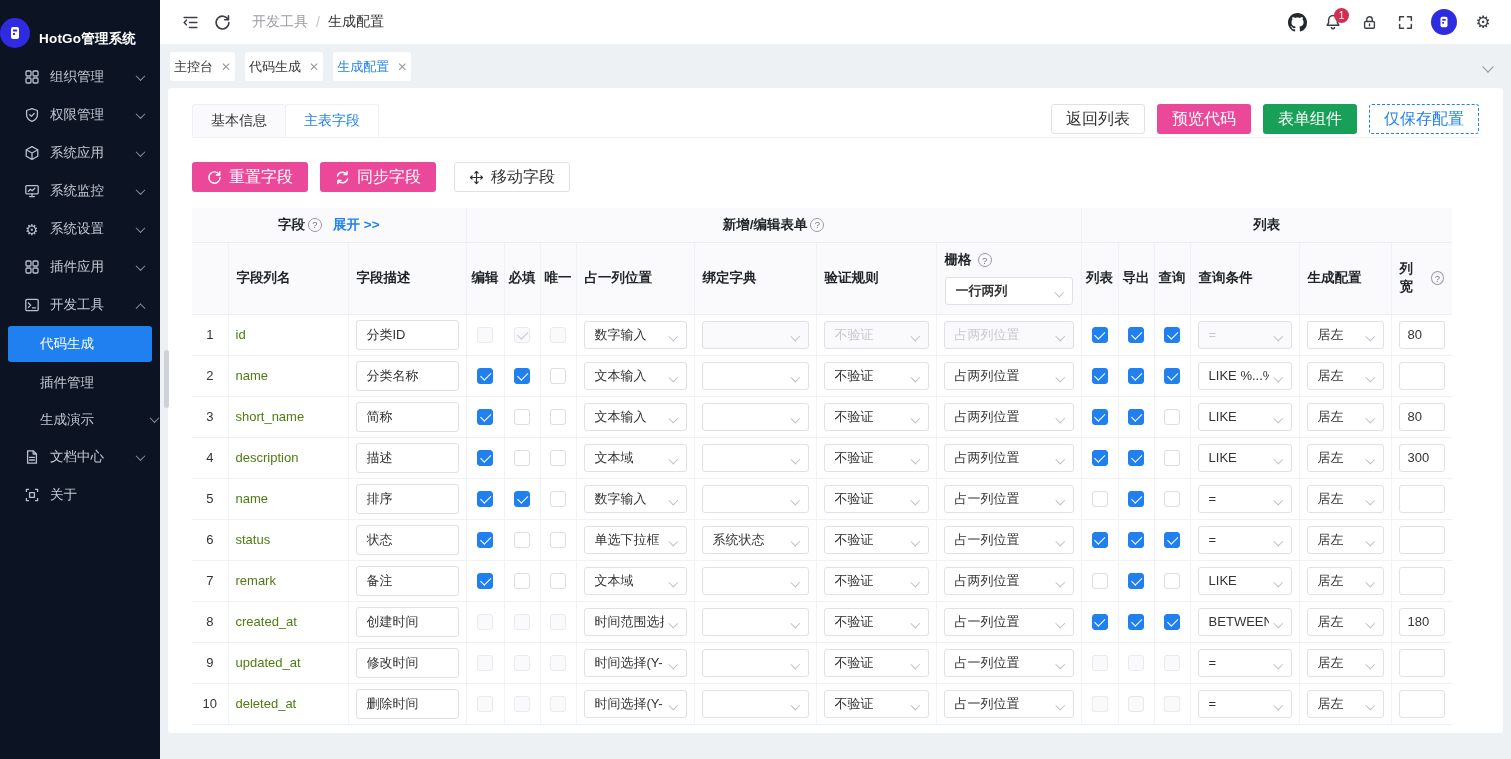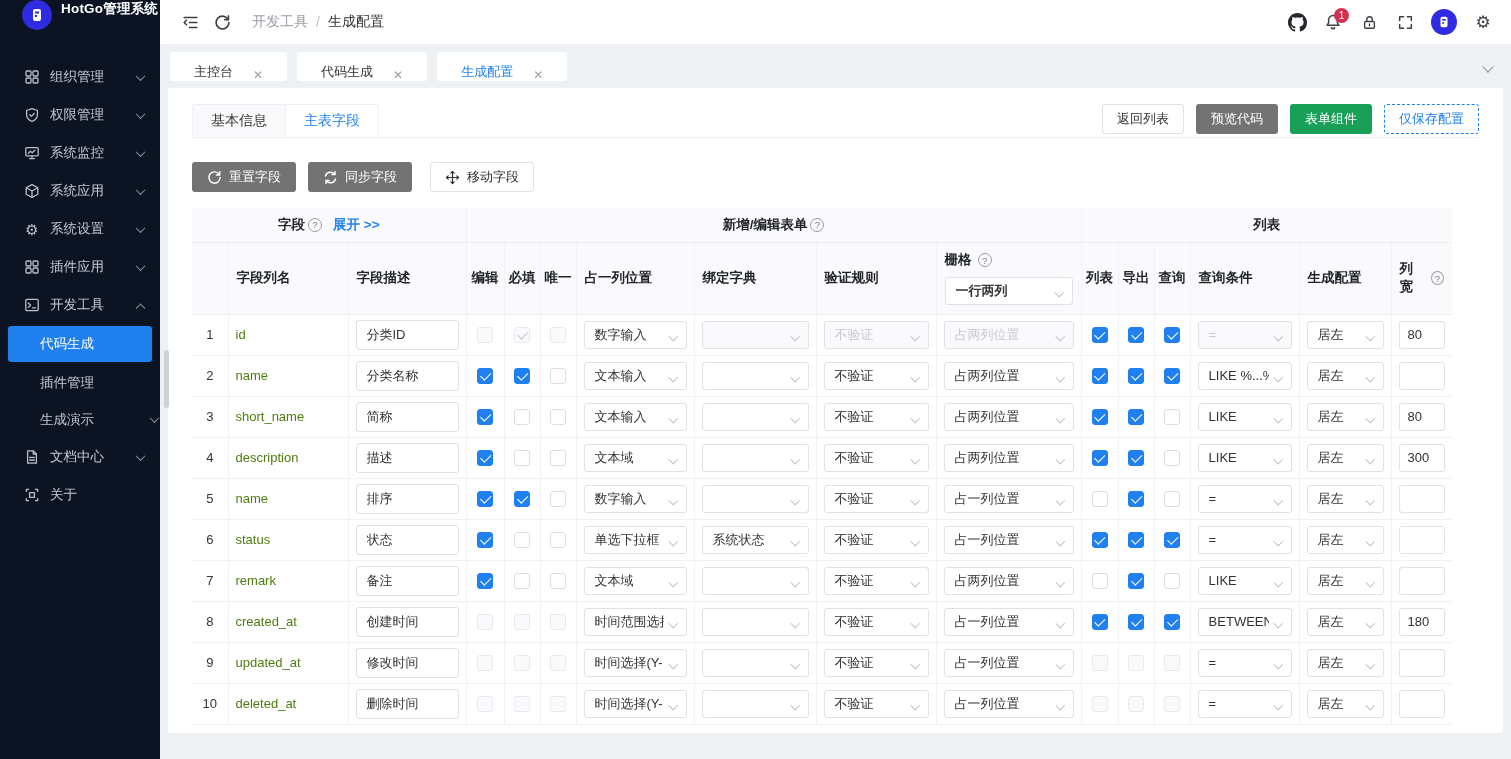--- a/index.html
+++ b/index.html
@@ -1,20 +1,20 @@
 <!DOCTYPE html>
 <html><head>
 <meta charset="utf-8">
 <style>
   *{margin:0;padding:0;box-sizing:border-box}
   html,body{width:1511px;height:759px;overflow:hidden;font-family:"Liberation Sans","DejaVu Sans",sans-serif;font-size:13px;color:#333;background:#eef1f4}
   .root{display:flex;width:1511px;height:759px}
   
   .sidebar{width:160px;height:759px;background:#0c1322;flex-shrink:0;position:relative;z-index:5}
-  .logo-row{height:48px;display:flex;align-items:flex-start;gap:9px;padding-left:22px}
+  .logo-row{height:48px;display:flex;align-items:flex-end;gap:9px;}
   .logo-circle{width:30px;height:30px;border-radius:50%;background:#2f2be0;display:flex;align-items:center;justify-content:center;flex-shrink:0}
   .logo-title{color:#fff;font-size:13.5px;font-weight:700;letter-spacing:.2px}
   .menu{padding-top:10px}
   .sitem{height:38px;display:flex;align-items:center;gap:10px;padding:0 16px 0 24px;color:#c3c9d3;cursor:pointer;font-size:13.5px}
   .sico{width:16px;height:16px;display:flex;align-items:center;justify-content:center;color:#b9c0cc}
   .sico svg{display:block}
   .tgear{font-size:15px;line-height:1;color:#b9c0cc}
   .schev{margin-left:auto;width:7px;height:7px;border-right:1.4px solid #8b93a2;border-bottom:1.4px solid #8b93a2;transform:rotate(45deg) translate(-1px,-1px)}
   .schev.up{transform:rotate(-135deg) translate(-2px,-2px)}
   .subitem{height:37px;display:flex;align-items:center;color:#c3c9d3;cursor:pointer;padding-left:40px;font-size:13.5px}
@@ -27,34 +27,34 @@
   .tico{width:32px;height:32px;display:flex;align-items:center;justify-content:center;color:#3c4046;cursor:pointer;border-radius:3px;position:relative}
   .crumb{display:flex;align-items:center;gap:8px;margin-left:14px;font-size:14px}
   .crumb .c-sec{color:#9a9da3;cursor:pointer}
   .crumb .c-sep{color:#c2c4c9}
   .crumb .c-cur{color:#333}
   .top-right{margin-left:auto;display:flex;align-items:center;gap:4px}
   .badge{position:absolute;top:2px;right:0;min-width:15px;height:15px;border-radius:8px;background:#d03050;color:#fff;font-size:10px;display:flex;align-items:center;justify-content:center;padding:0 3px}
   .avatar{width:26px;height:26px;border-radius:50%;background:#2f2be0;display:flex;align-items:center;justify-content:center;margin:0 6px;cursor:pointer}
   
   .tabstrip{height:43px;display:flex;align-items:center;gap:10px;padding:0 10px;background:#eef1f4}
-  .chip{height:29px;background:#fff;border-radius:3px;display:flex;align-items:flex-end;gap:20px;padding:0 24px;cursor:pointer;color:#333}
+  .chip{height:29px;background:#fff;border-radius:3px;display:flex;align-items:center;gap:8px;padding:0 4px;cursor:pointer;color:#333}
   .chip.active{color:#2080f0}
   .chip .x{color:#9b9ea5;font-size:12px;line-height:1;cursor:pointer}
   .strip-chev{margin-left:auto;width:26px;display:flex;justify-content:center;cursor:pointer}
   .strip-chev i{width:8px;height:8px;border-right:1.4px solid #8b93a2;border-bottom:1.4px solid #8b93a2;transform:rotate(45deg)}
   
   .card{flex:1;background:#fff;margin:0 8px 26px 8px;border-radius:3px;padding:16px 24px;overflow:hidden}
   .ptabs-row{display:flex;align-items:flex-end;border-bottom:1px solid #efeff5}
   .ptab{height:33px;padding:0 18px;display:flex;align-items:center;font-size:14px;background:#fafafc;border:1px solid #efeff5;border-bottom:none;color:#333;cursor:pointer;border-radius:3px 3px 0 0;margin-right:-1px}
   .ptab.active{background:#fff;color:#2080f0;position:relative}
   .hbtns{margin-left:auto;display:flex;gap:12px;align-items:center;padding-bottom:3px}
-  .btn{height:30px;padding:0 14px;border-radius:3px;font-size:13px;display:inline-flex;align-items:center;gap:7px;cursor:pointer;border:1px solid transparent;background:#fff;white-space:nowrap}
+  .btn{height:30px;padding:0 14px;border-radius:3px;font-size:16px;display:inline-flex;align-items:center;gap:7px;cursor:pointer;border:1px solid transparent;background:#fff;white-space:nowrap}
   .btn.default{border-color:#e0e0e6;color:#333}
-  .btn.primary{background:#737373;color:#fff}
+  .btn.primary{background:#ec4899;color:#fff}
   .btn.success{background:#18a058;color:#fff}
   .btn.dashed{border:1px dashed #2080f0;color:#2080f0}
   .btn svg{display:block}
   .abtns{display:flex;gap:12px;margin-top:24px;align-items:center}
   .abtns .btn.default{margin-left:6px}
   
   .tblwrap{margin-top:16px}
   table{border-collapse:collapse;table-layout:fixed;width:1260px}
   th,td{border-right:1px solid #f1f2f5;font-weight:normal}
   th:last-child,td:last-child{border-right:none}
@@ -121,37 +121,37 @@
             <svg width="16" height="16" viewBox="0 0 16 16" fill="none" stroke="currentColor" stroke-width="1.3" stroke-linejoin="round">
               <path d="M8 1.6l5.4 1.9v4.2c0 3.5-2.6 5.6-5.4 6.7-2.8-1.1-5.4-3.2-5.4-6.7V3.5z"></path>
               <path d="M5.8 7.8l1.6 1.6 2.8-2.9" stroke-linecap="round"></path>
             </svg>
           </span>
     <span>权限管理</span>
     <i class="schev "></i>
   </div>
         <div class="sitem">
     <span class="sico">
+            <svg width="16" height="16" viewBox="0 0 16 16" fill="none" stroke="currentColor" stroke-width="1.3" stroke-linejoin="round">
+              <path d="M8 1.6l5.8 3.2v6.4L8 14.4l-5.8-3.2V4.8z"></path>
+              <path d="M2.2 4.8L8 8l5.8-3.2M8 8v6.4"></path>
+            </svg>
+          </span>
+    <span>系统应用</span>
+    <i class="schev "></i>
+  </div>
+        <div class="sitem">
+    <span class="sico">
             <svg width="16" height="16" viewBox="0 0 16 16" fill="none" stroke="currentColor" stroke-width="1.3" stroke-linecap="round" stroke-linejoin="round">
               <rect x="1.8" y="2.6" width="12.4" height="8.2" rx="1"></rect>
               <path d="M4.4 8.2l2-2 1.8 1.6 2.6-2.6"></path>
               <path d="M5.6 13.6h4.8M8 10.8v2.8"></path>
             </svg>
           </span>
     <span>系统监控</span>
-    <i class="schev "></i>
-  </div>
-        <div class="sitem">
-    <span class="sico">
-            <svg width="16" height="16" viewBox="0 0 16 16" fill="none" stroke="currentColor" stroke-width="1.3" stroke-linejoin="round">
-              <path d="M8 1.6l5.8 3.2v6.4L8 14.4l-5.8-3.2V4.8z"></path>
-              <path d="M2.2 4.8L8 8l5.8-3.2M8 8v6.4"></path>
-            </svg>
-          </span>
-    <span>系统应用</span>
     <i class="schev "></i>
   </div>
         <div class="sitem">
     <span class="sico">
             <span class="tgear">⚙</span>
           </span>
     <span>系统设置</span>
     <i class="schev "></i>
   </div>
         <div class="sitem">

